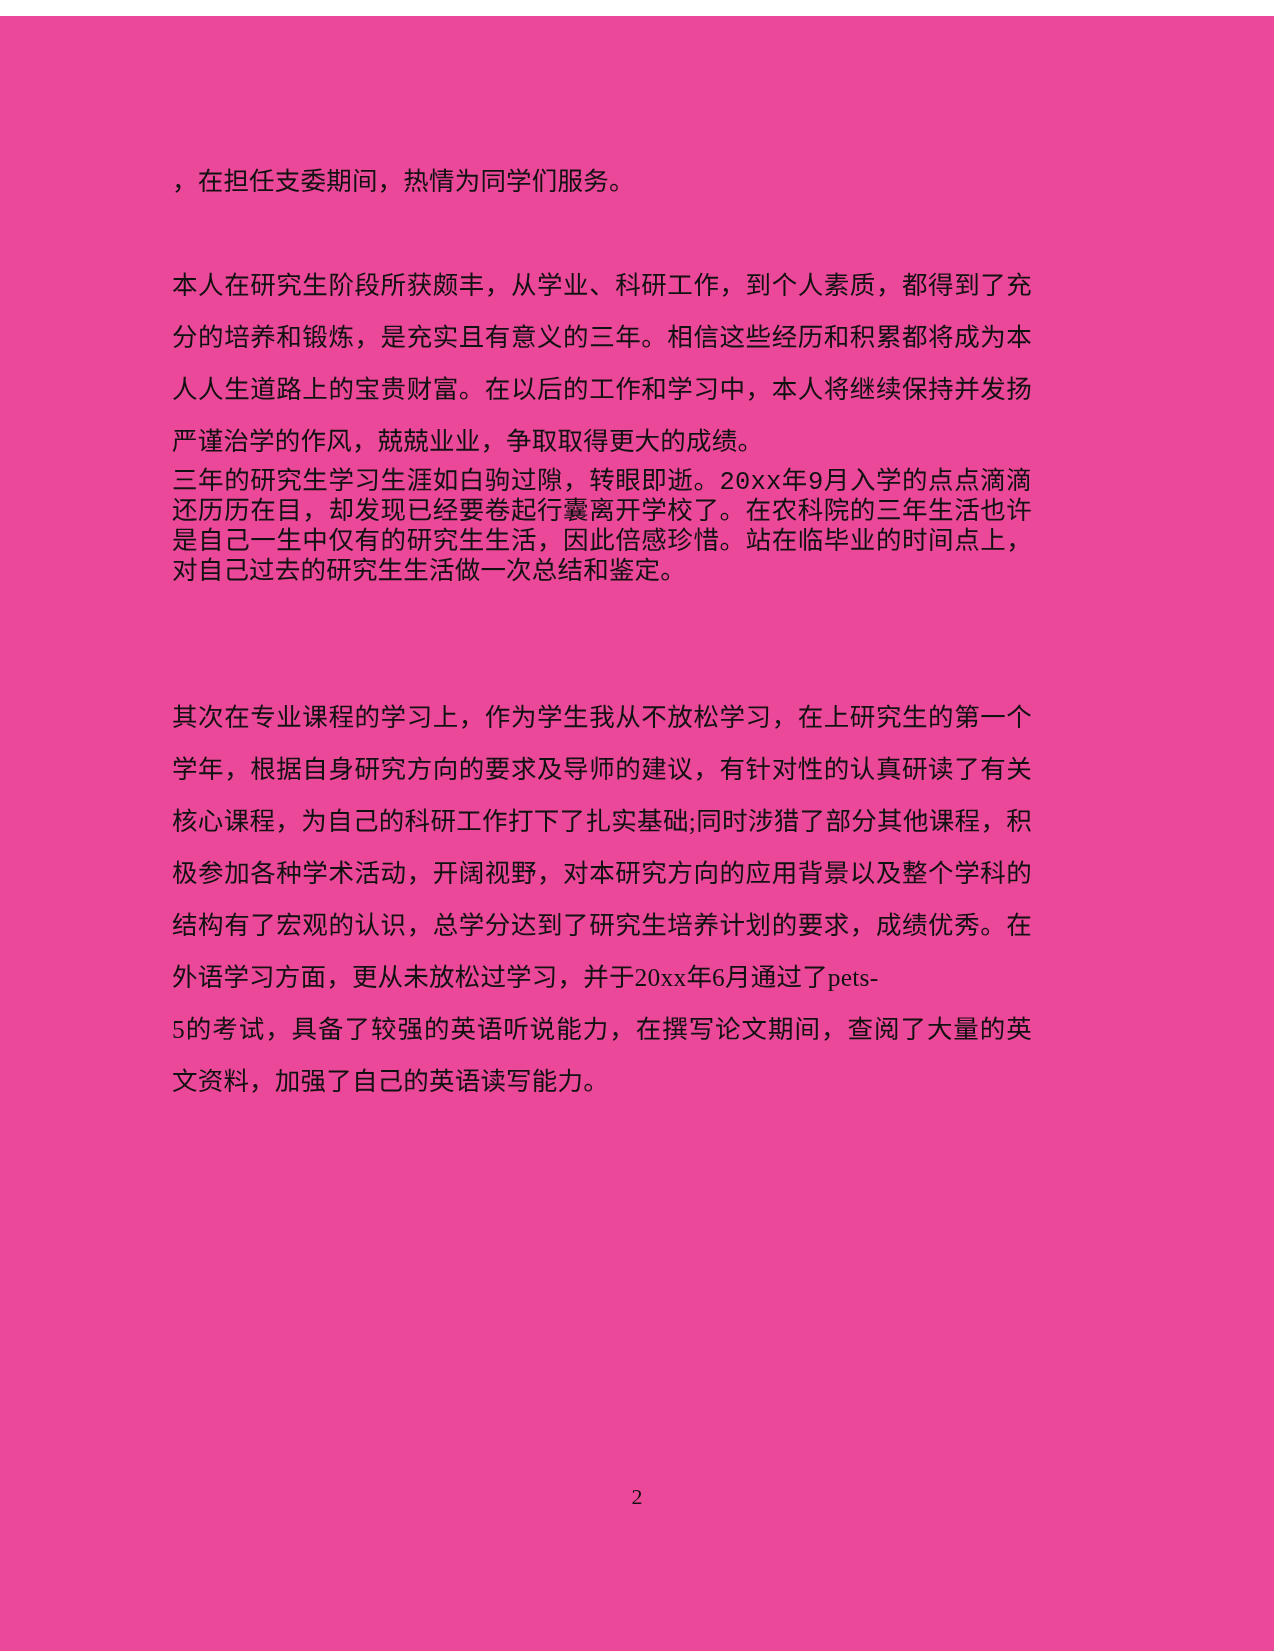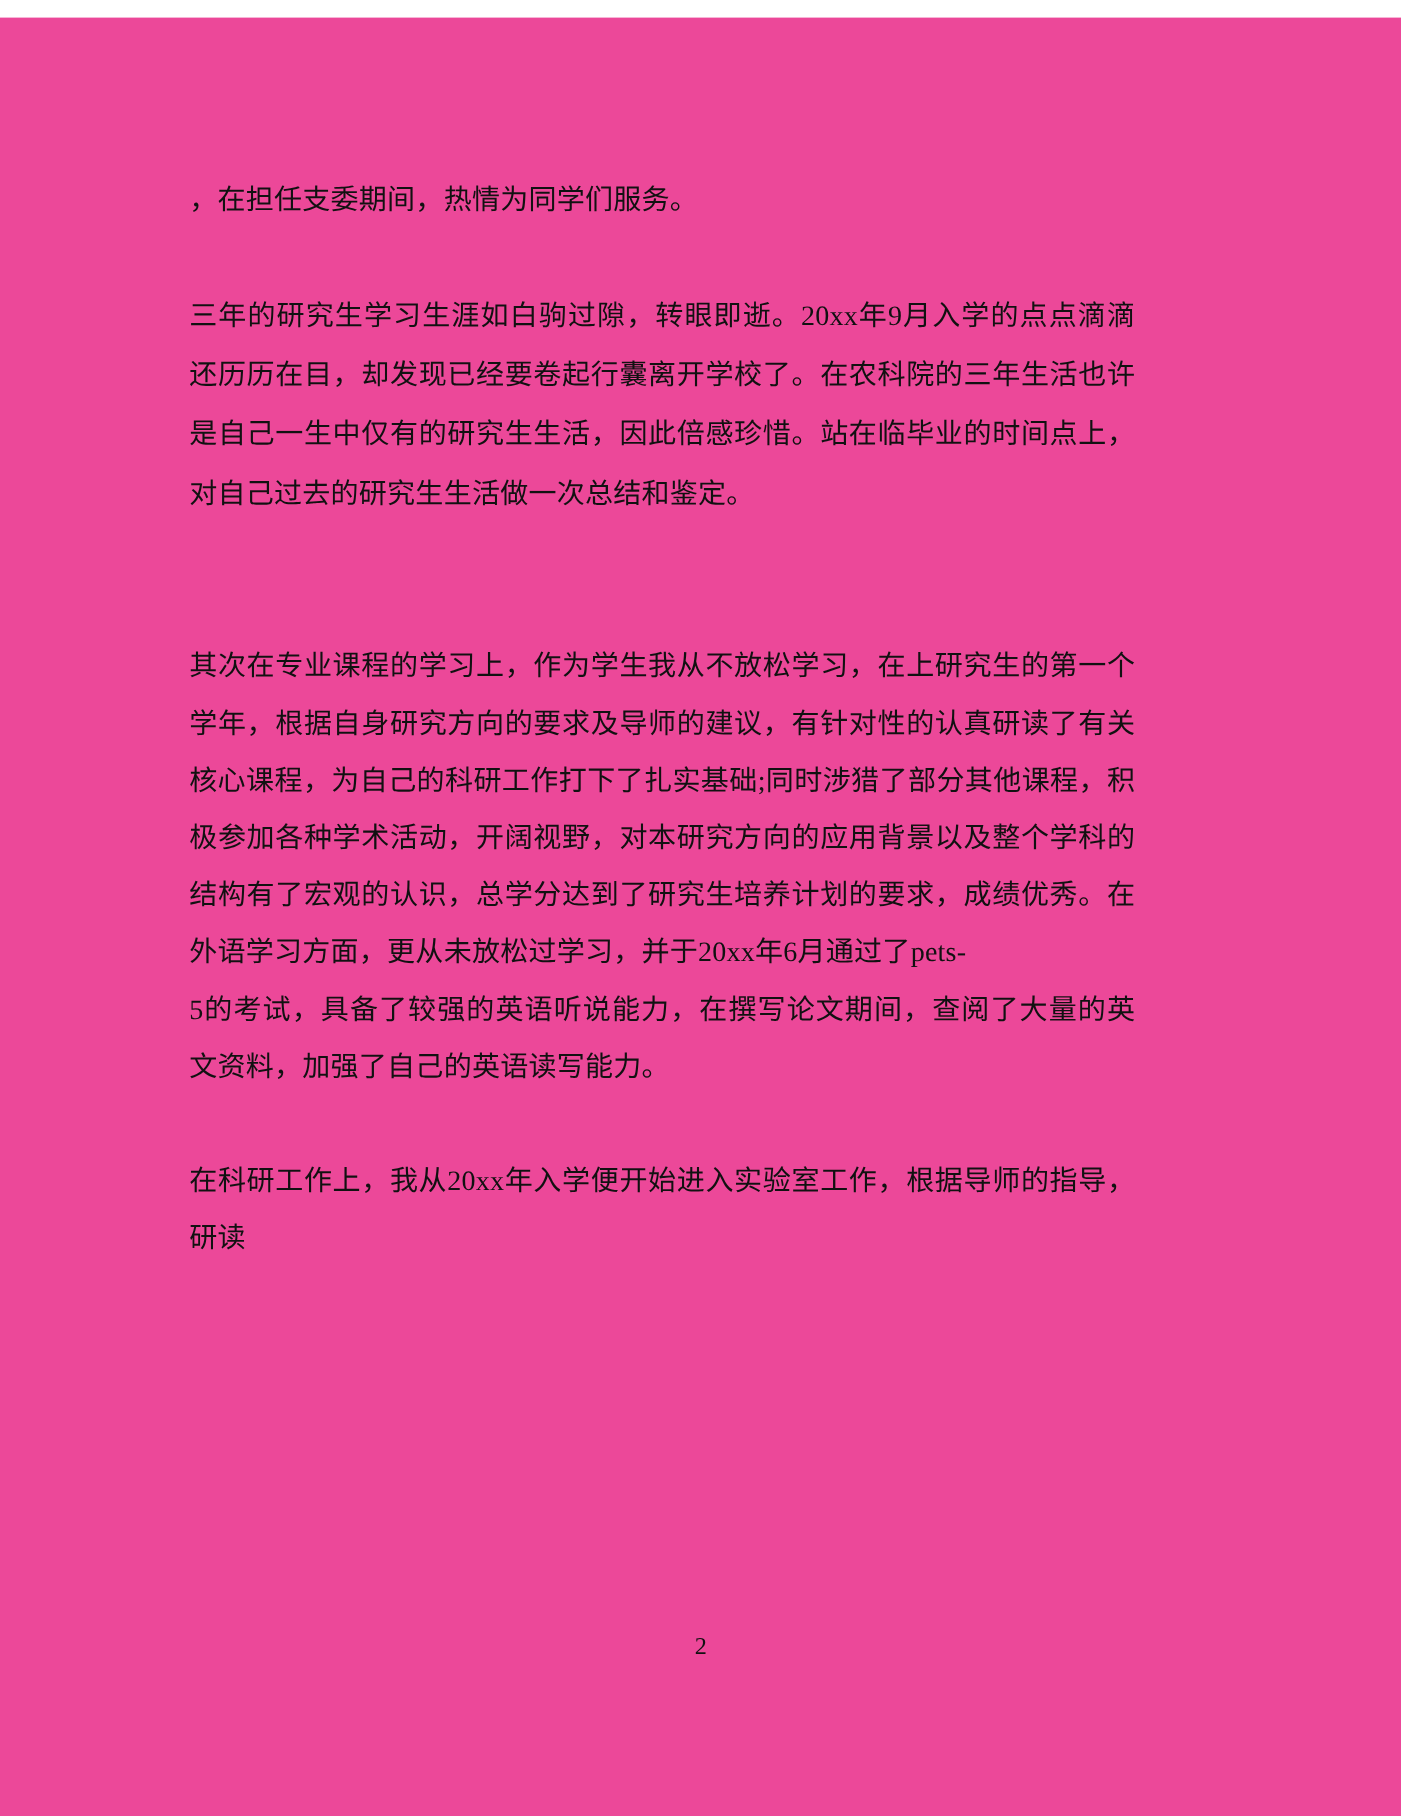--- a/index.html
+++ b/index.html
@@ -39,21 +39,22 @@
   .para-gap {
     height: 52px;
   }
   .heading {
     margin: 0;
     font-size: 25.5px;
     line-height: 48px;
     color: #111111;
   }
   .tight {
-    line-height: 54px;
+    line-height: 30px;
+    font-family: Liberation Mono, monospace;
   }
   .page-number {
     position: absolute;
     left: 0;
     right: 0;
     top: 1468px;
     text-align: center;
     font-size: 22px;
     color: #111111;
     font-family: "Liberation Serif", "DejaVu Serif", serif;
@@ -62,33 +63,33 @@
 </head>
 <body>
 
 <div class="page">
   <div class="content">
 
     <p class="para">，在担任支委期间，热情为同学们服务。</p>
 
     <div class="para-gap"></div>
 
+    <p class="para">本人在研究生阶段所获颇丰，从学业、科研工作，到个人素质，都得到了充分的培养和锻炼，是充实且有意义的三年。相信这些经历和积累都将成为本人人生道路上的宝贵财富。在以后的工作和学习中，本人将继续保持并发扬严谨治学的作风，兢兢业业，争取取得更大的成绩。</p>
 
 
     <p class="para tight">三年的研究生学习生涯如白驹过隙，转眼即逝。20xx年9月入学的点点滴滴还历历在目，却发现已经要卷起行囊离开学校了。在农科院的三年生活也许是自己一生中仅有的研究生生活，因此倍感珍惜。站在临毕业的时间点上，对自己过去的研究生生活做一次总结和鉴定。</p>
 
     <div class="para-gap"></div>
 
 
     <div class="para-gap"></div>
 
     <p class="para">其次在专业课程的学习上，作为学生我从不放松学习，在上研究生的第一个学年，根据自身研究方向的要求及导师的建议，有针对性的认真研读了有关核心课程，为自己的科研工作打下了扎实基础;同时涉猎了部分其他课程，积极参加各种学术活动，开阔视野，对本研究方向的应用背景以及整个学科的结构有了宏观的认识，总学分达到了研究生培养计划的要求，成绩优秀。在外语学习方面，更从未放松过学习，并于20xx年6月通过了pets-</p>
 
     <p class="para">5的考试，具备了较强的英语听说能力，在撰写论文期间，查阅了大量的英文资料，加强了自己的英语读写能力。</p>
 
     <div class="para-gap"></div>
 
-    <p class="para">在科研工作上，我从20xx年入学便开始进入实验室工作，根据导师的指导，研读</p>
 
   </div>
 
   <div class="page-number">2</div>
 </div>
 
 </body></html>

